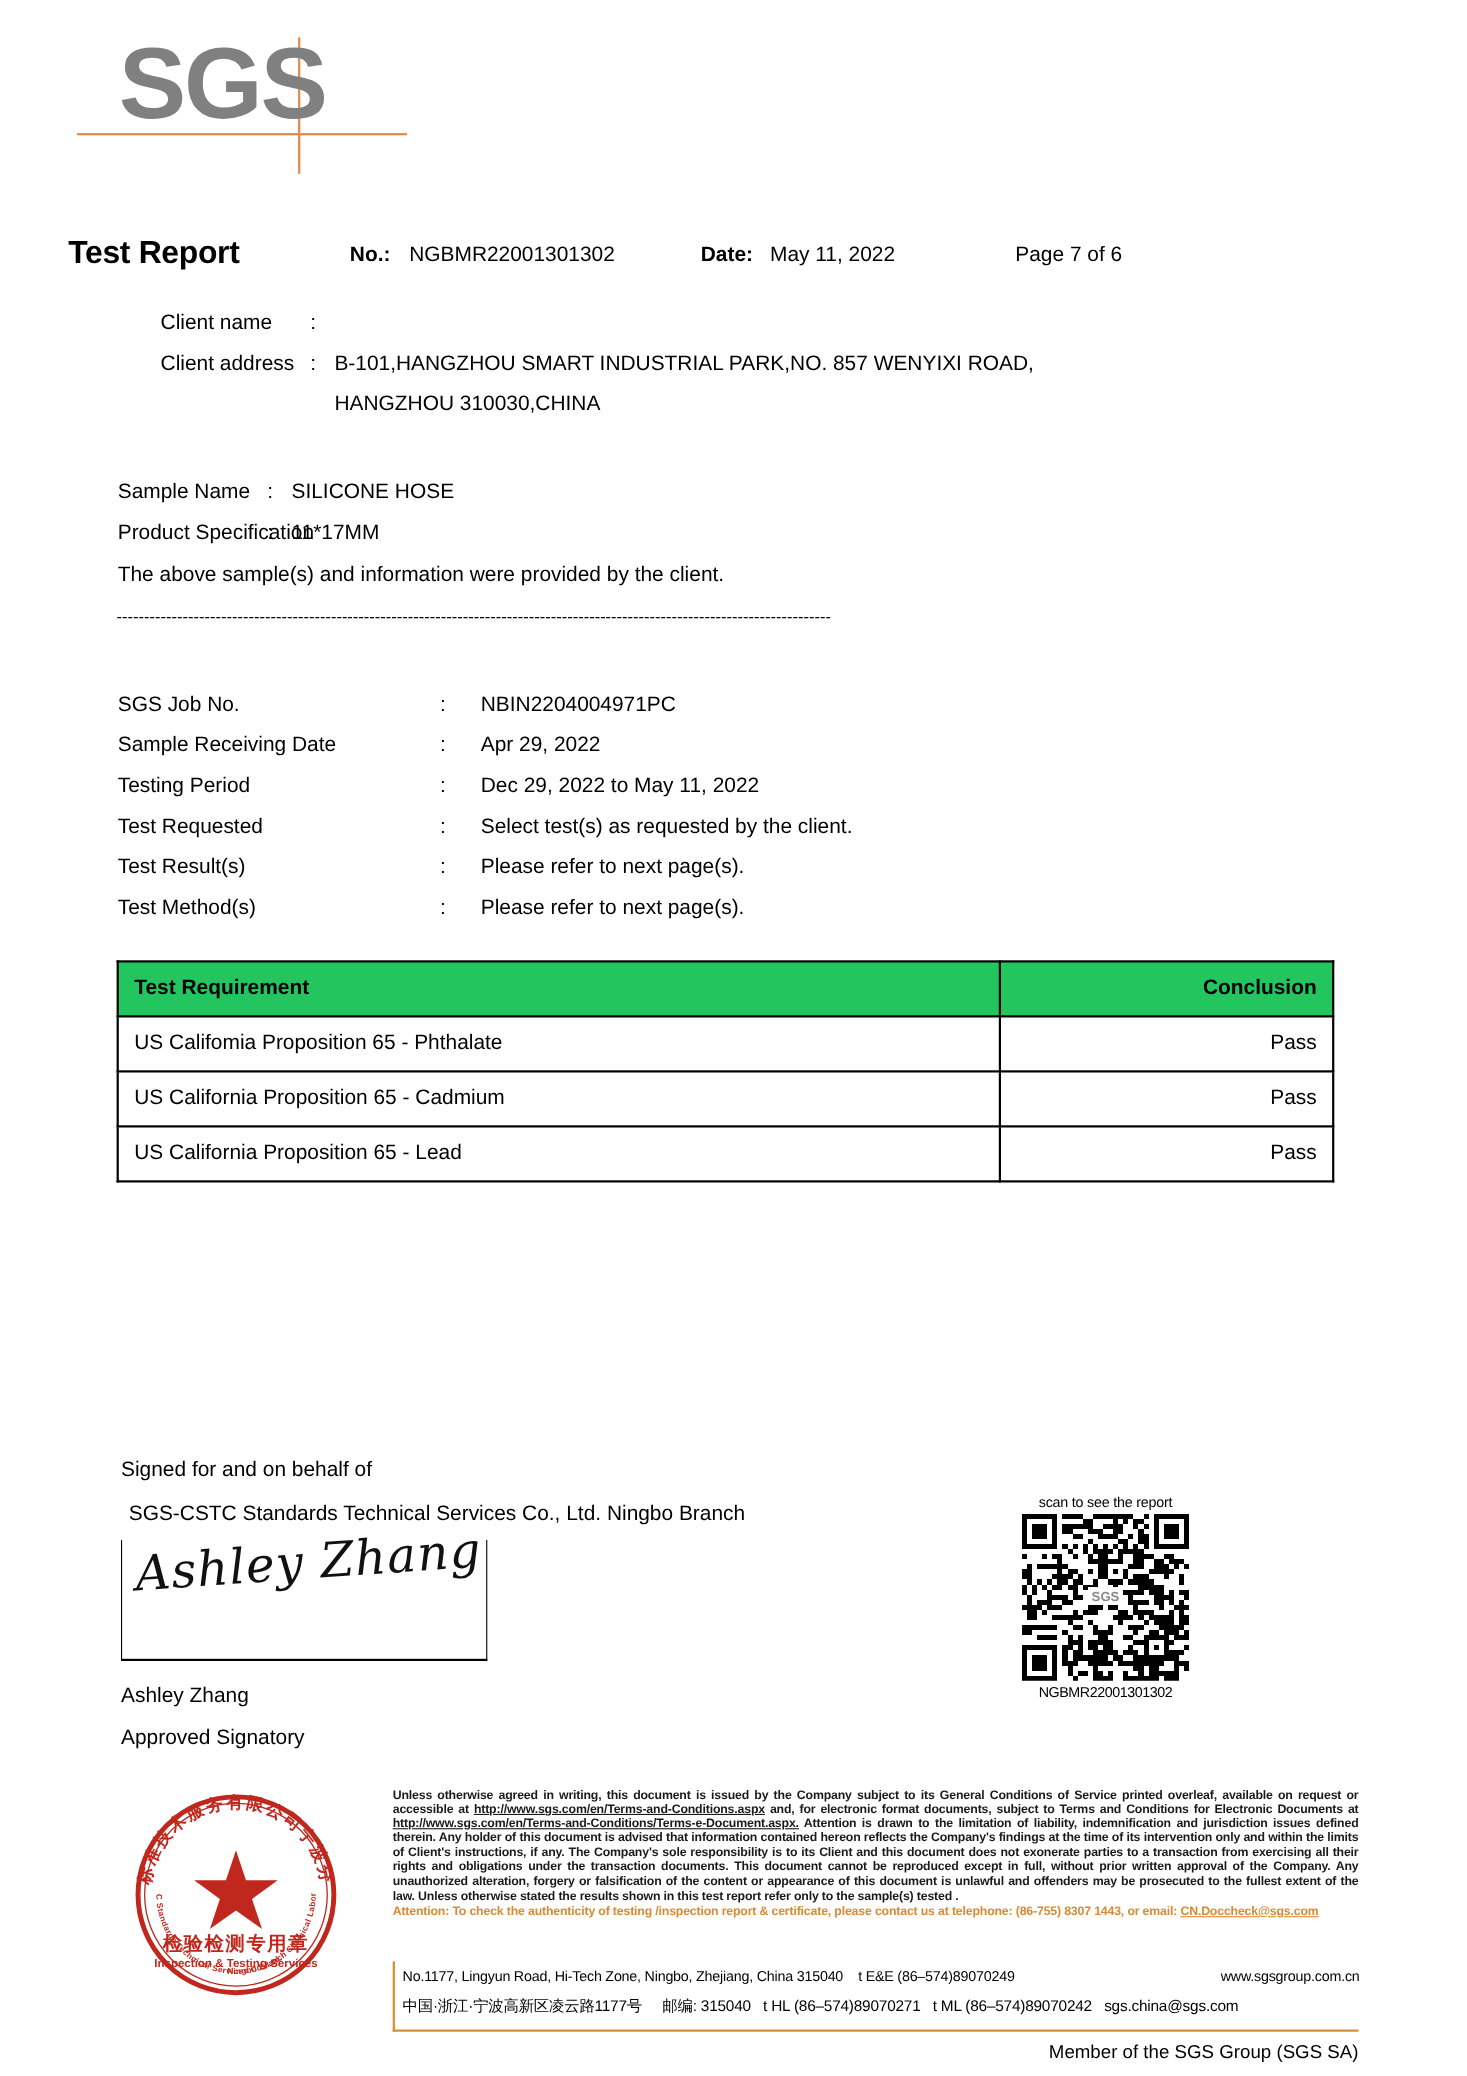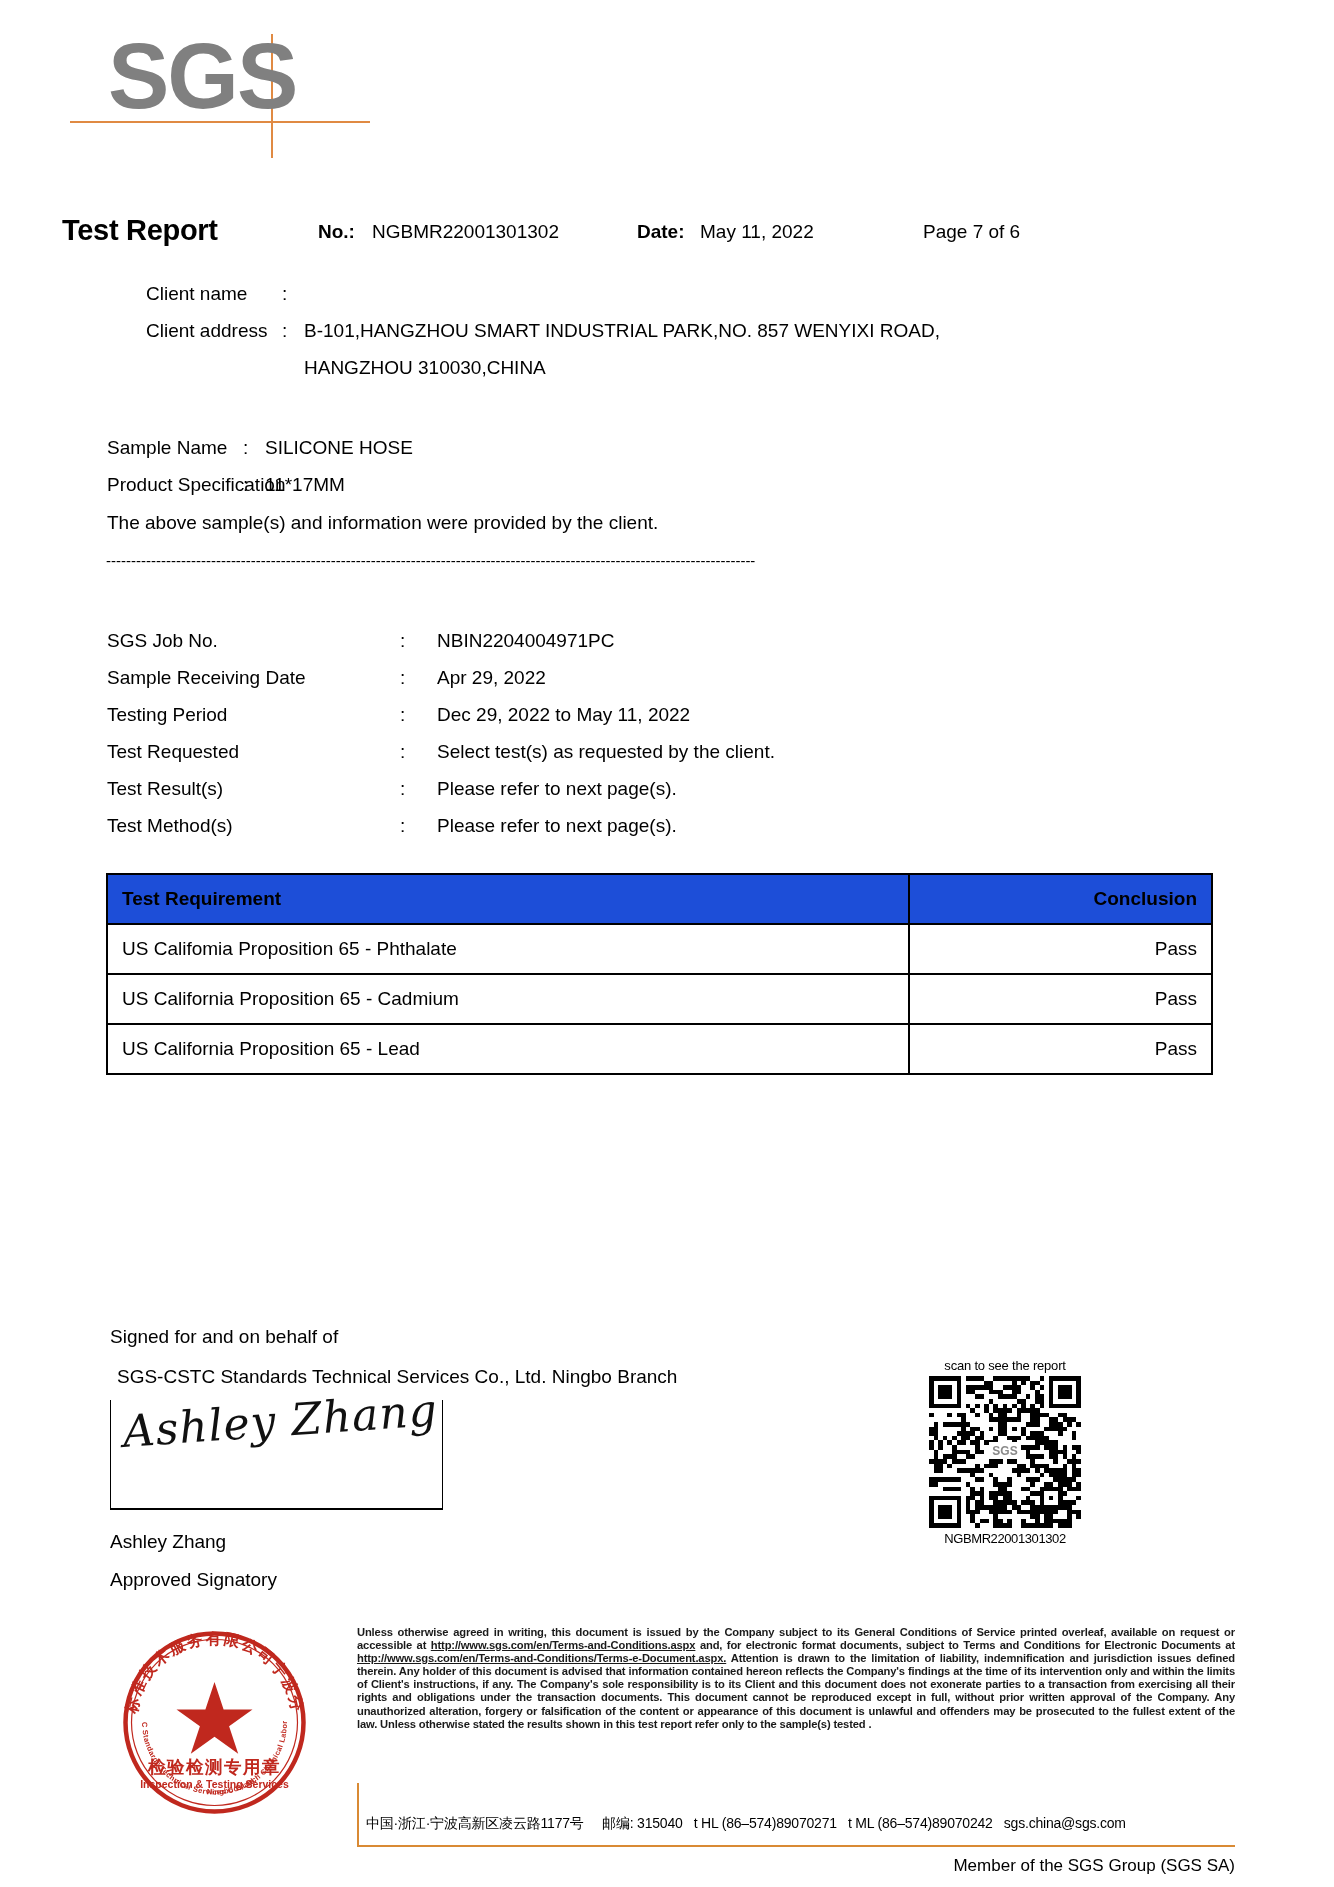--- a/index.html
+++ b/index.html
@@ -156,21 +156,21 @@
   }
   .results-table th, .results-table td {
     border: 2px solid #000000;
     font-size: 19px;
     height: 50px;
     padding: 0 14px;
     font-weight: normal;
     vertical-align: middle;
   }
   .results-table thead th {
-    background: #1d4ed8;
+    background: #22c55e;
     font-weight: bold;
   }
   .col-req { width: 802px; text-align: left; }
   .col-con { width: 303px; text-align: right; }
 
   
   .sign-intro {
     position: absolute;
     left: 110px;
     top: 1326px;
@@ -1031,25 +1031,31 @@
     <text font-size="7.5" font-weight="bold" fill="#c0281e" font-family="Liberation Sans, sans-serif" letter-spacing="0.4">
       <textPath href="#arcBottom" startOffset="78%" text-anchor="middle">Ningbo Branch Chemical Laboratory</textPath>
     </text>
     <polygon points="102.5,62 111.6,89.4 140.5,89.4 117.1,106.3 126.2,133.7 102.5,116.8 78.8,133.7 87.9,106.3 64.5,89.4 93.4,89.4" fill="#c0281e"></polygon>
     <text x="102.5" y="153" font-size="17.5" font-weight="bold" fill="#c0281e" text-anchor="middle" font-family="DejaVu Sans, sans-serif" letter-spacing="1.5">检验检测专用章</text>
     <text x="102.5" y="168" font-size="10.5" font-weight="bold" fill="#c0281e" text-anchor="middle" font-family="Liberation Sans, sans-serif">Inspection &amp; Testing Services</text>
   </svg>
 
   <div class="disclaimer">
     <span>Unless otherwise agreed in writing, this document is issued by the Company subject to its General Conditions of Service printed overleaf, available on request or accessible at </span><span class="u">http://www.sgs.com/en/Terms-and-Conditions.aspx</span><span> and, for electronic format documents, subject to Terms and Conditions for Electronic Documents at </span><span class="u">http://www.sgs.com/en/Terms-and-Conditions/Terms-e-Document.aspx.</span><span> Attention is drawn to the limitation of liability, indemnification and jurisdiction issues defined therein. Any holder of this document is advised that information contained hereon reflects the Company's findings at the time of its intervention only and within the limits of Client's instructions, if any. The Company's sole responsibility is to its Client and this document does not exonerate parties to a transaction from exercising all their rights and obligations under the transaction documents. This document cannot be reproduced except in full, without prior written approval of the Company. Any unauthorized alteration, forgery or falsification of the content or appearance of this document is unlawful and offenders may be prosecuted to the fullest extent of the law. Unless otherwise stated the results shown in this test report refer only to the sample(s) tested .</span>
+    <span class="attn"><span>Attention: To check the authenticity of testing /inspection report &amp; certificate, please contact us at telephone: (86-755) 8307 1443, or email: </span><span class="u">CN.Doccheck@sgs.com</span></span>
   </div>
 
   <div class="footer-rule-v"></div>
   <div class="footer-rule-h"></div>
 
+  <div class="footer-en">
+    <span class="f-seg">No.1177, Lingyun Road, Hi-Tech Zone, Ningbo, Zhejiang, China 315040</span>
+    &nbsp;&nbsp;&nbsp;<span class="f-seg">t E&amp;E (86–574)89070249</span>
+    <span class="f-seg f-right">www.sgsgroup.com.cn</span>
+  </div>
 
   <div class="footer-cn">
     <span class="f-seg">中国·浙江·宁波高新区凌云路1177号</span>
     &nbsp;&nbsp;&nbsp;&nbsp;<span class="f-seg">邮编: 315040</span>
     &nbsp;&nbsp;<span class="f-seg">t HL  (86–574)89070271</span>
     &nbsp;&nbsp;<span class="f-seg">t ML (86–574)89070242</span>
     &nbsp;&nbsp;<span class="f-seg">sgs.china@sgs.com</span>
   </div>
 
   <div class="footer-member">Member of the SGS Group (SGS SA)</div>

